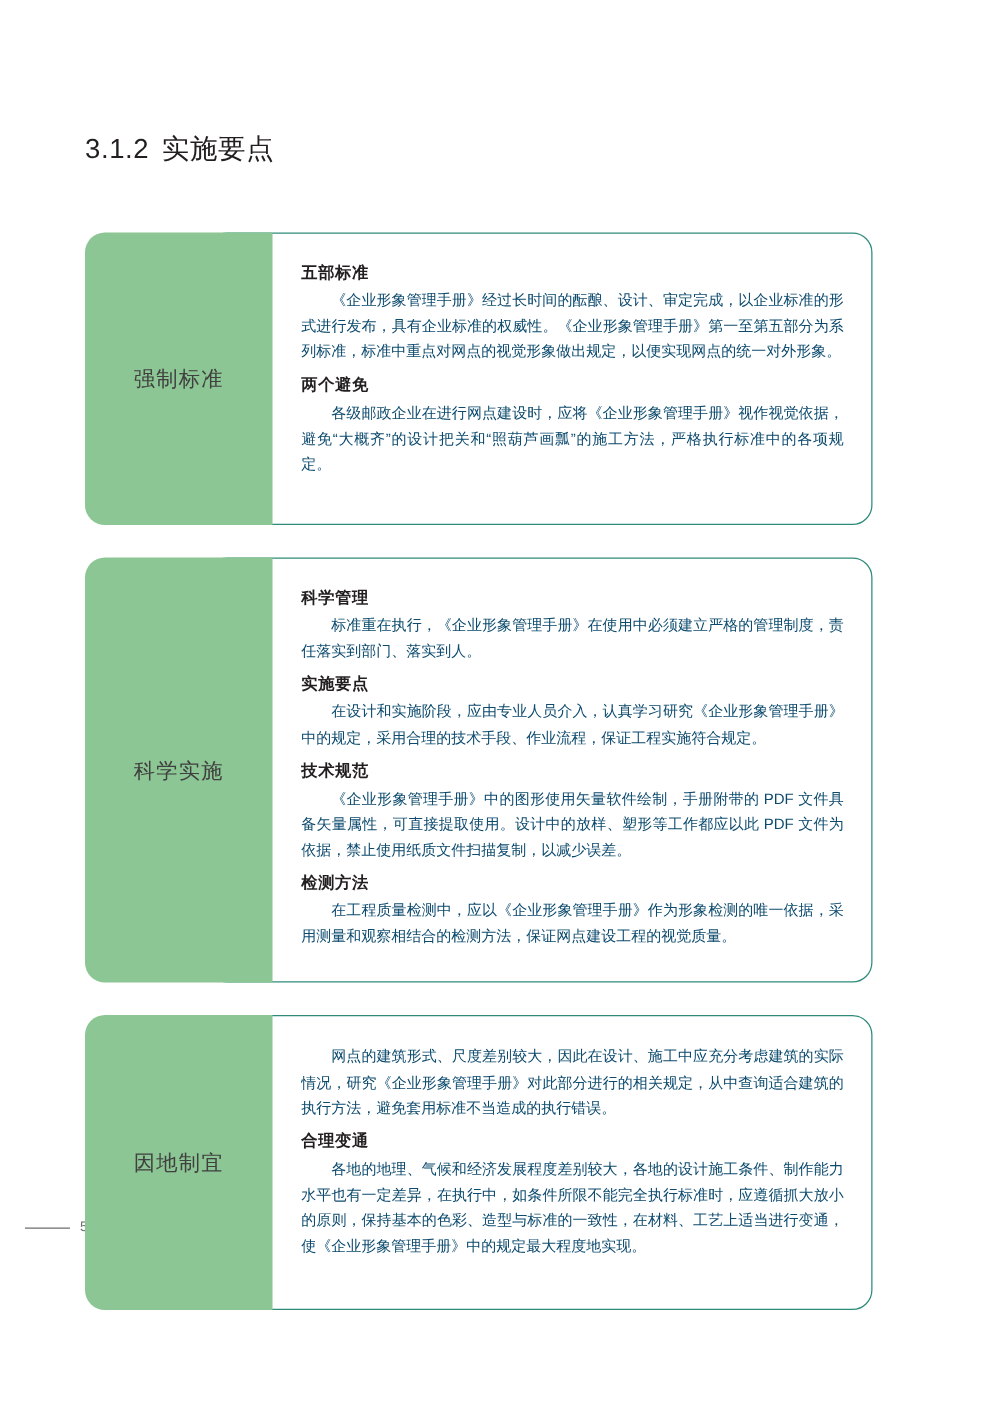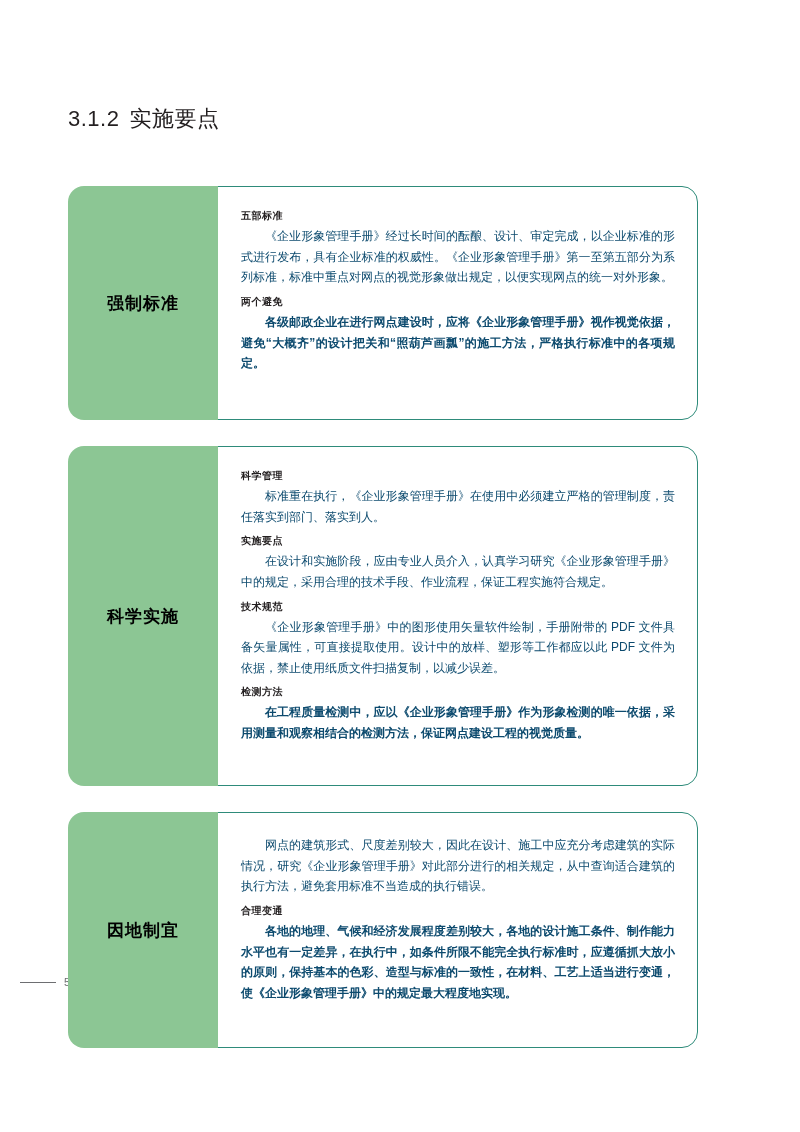--- a/index.html
+++ b/index.html
@@ -55,53 +55,52 @@
     border-radius: 16px 0 0 16px;
     display: flex;
     align-items: center;
     justify-content: center;
     box-sizing: border-box;
     position: relative;
     z-index: 2;
   }
   .label-box .label-text {
     font-size: 17px;
-    font-weight: bold;
-    color: #000000;
+    font-weight: normal;
+    color: #404040;
     letter-spacing: 1px;
   }
   .content-box {
     flex: 1 1 auto;
     border: 1px solid #2e8b7a;
     border-radius: 16px;
     margin-left: -52px;
     padding: 22px 22px 18px 74px;
     box-sizing: border-box;
     background: transparent;
     position: relative;
     z-index: 1;
   }
   .sec-head {
-    font-size: 10px;
+    font-size: 13px;
     font-weight: bold;
     color: #231f20;
     margin: 0 0 3px 0;
     letter-spacing: 0.5px;
   }
   .sec-body {
     font-size: 12px;
     line-height: 1.72;
     color: #0c4a6e;
     text-align: justify;
     margin: 0 0 7px 0;
     text-indent: 2em;
   }
   .sec-body:last-child {
     margin-bottom: 0;
-    font-weight: bold;
   }
   .footer {
     position: absolute;
     left: 20px;
     bottom: 24px;
     width: 120px;
     display: flex;
     align-items: center;
   }
   .footer-rule {

